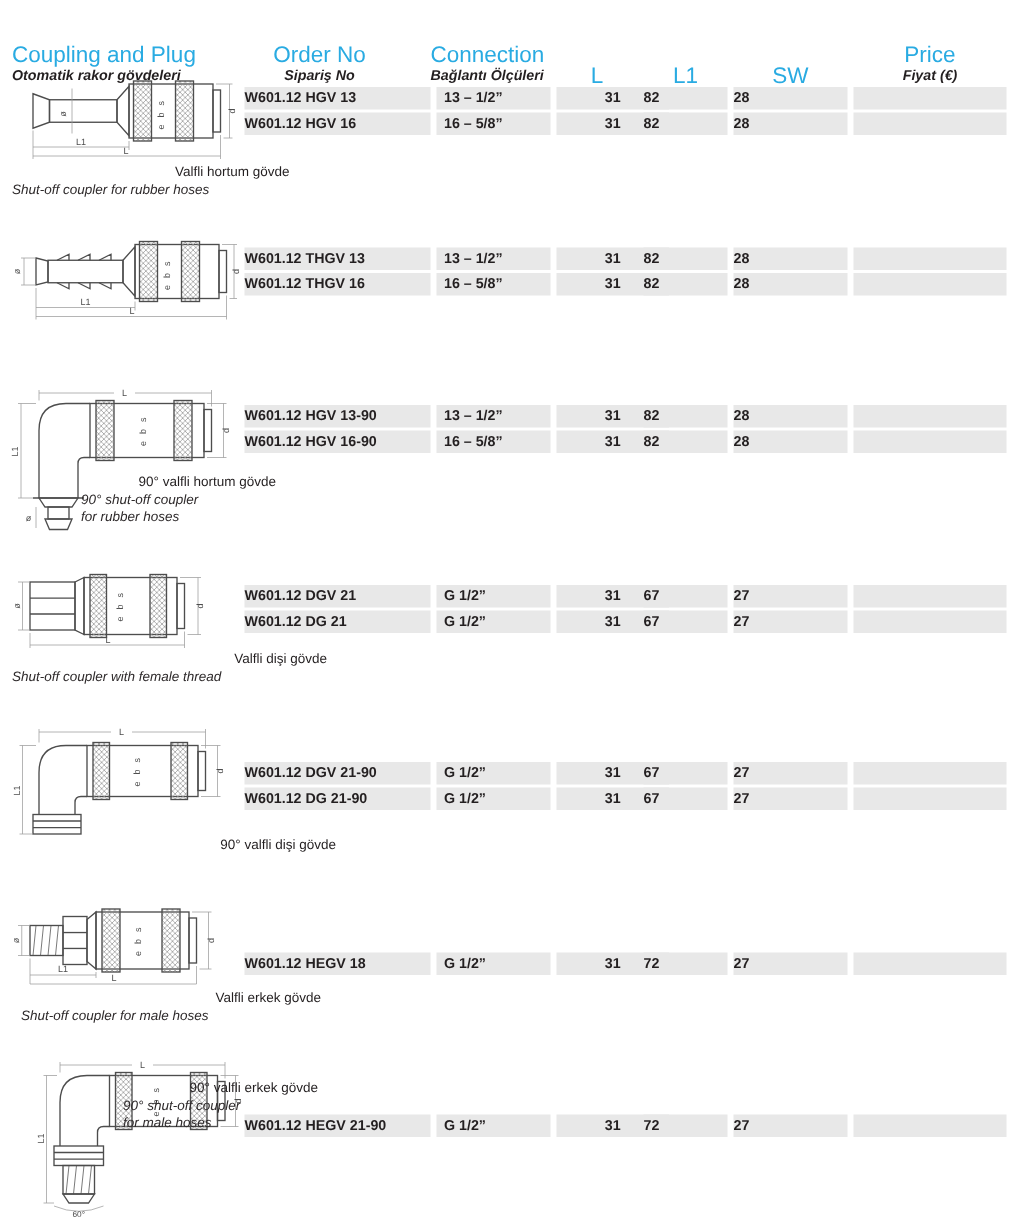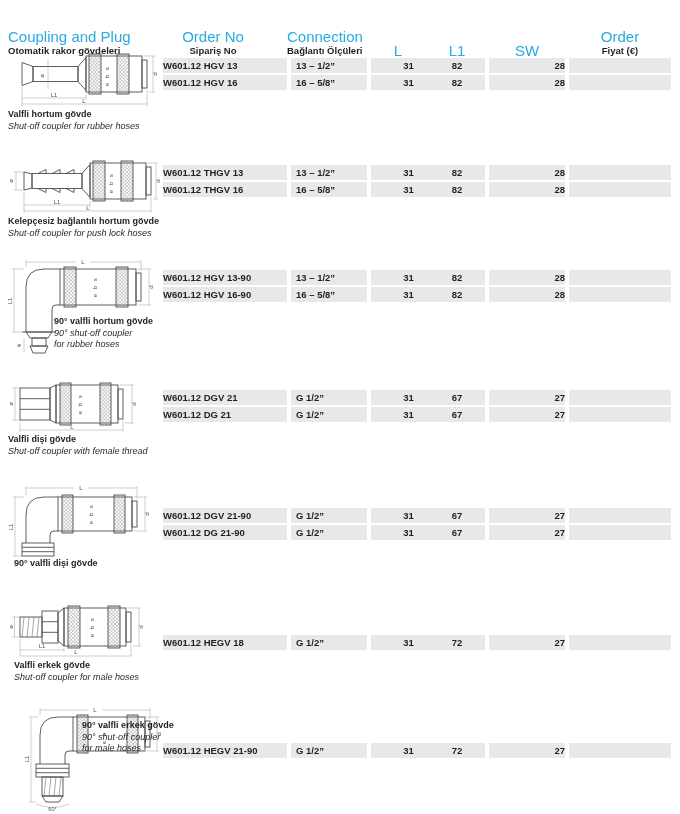--- a/index.html
+++ b/index.html
@@ -1,32 +1,32 @@
 <!DOCTYPE html>
 <html><head>
 <meta charset="utf-8">
 <style>
   html,body { margin:0; padding:0; background:#fff; }
   * { box-sizing:border-box; }
   .page { position:relative; width:680px; height:814px; background:#fff;
           font-family:"Liberation Sans", sans-serif; overflow:hidden; color:#231f20; }
   .abs { position:absolute; }
   .cyan { color:#29abe2; font-size:15px; line-height:14px;margin-top:24px; }
-  .bold2 { color:#231f20; font-weight:700; font-size:9.5px; line-height:14px; }
+  .bold2 { color:#231f20; font-weight:700; font-size:9.5px; line-height:14px;font-style:italic; }
   .t-row { position:absolute; left:0; height:15px; }
   .cell { position:absolute; top:0; height:15px; background:#e8e8e8;
           font-size:9.5px; font-weight:700; color:#231f20; line-height:15px; }
   .c-order { left:163px; width:124px; text-align:left; }
   .c-conn  { left:291px; width:76px; padding-left:5px; }
   .c-l     { left:371px; width:75px; text-align:center; }
-  .c-l1    { left:429px; width:56px; text-align:center; }
-  .c-sw    { left:489px; width:76px; text-align:right;padding-left:13px; }
+  .c-l1    { left:429px; width:56px; text-align:left; }
+  .c-sw    { left:489px; width:76px; text-align:left; }
   .c-price { left:569px; width:102px; }
   .caption { position:absolute; font-size:9px; line-height:11.5px; color:#231f20; }
-  .caption .tr { font-weight:700; }
+  .caption .tr { font-weight:400;text-align:right; }
   .caption .en { font-style:italic; white-space:pre-line; color:#2e2a2b; }
   svg { position:absolute; overflow:visible; }
   svg text { font-family:"Liberation Sans", sans-serif; }
 </style>
 </head>
 <body>
 
 <div class="page">
 
   <div class="abs" style="left:8px;top:6px">
@@ -39,21 +39,21 @@
     <div class="bold2">Bağlantı Ölçüleri</div>
   </div>
   <div class="abs" style="left:163px;top:6px;width:100px;text-align:center">
     <div class="cyan">Order No</div>
     <div class="bold2">Sipariş No</div>
   </div>
   <div class="abs cyan" style="left:371px;top:20px;width:54px;text-align:center">L</div>
   <div class="abs cyan" style="left:429px;top:20px;width:56px;text-align:center">L1</div>
   <div class="abs cyan" style="left:489px;top:20px;width:76px;text-align:center">SW</div>
   <div class="abs" style="left:569px;top:6px;width:102px;text-align:center">
-    <div class="cyan">Order</div>
+    <div class="cyan">Price</div>
     <div class="bold2">Fiyat (€)</div>
   </div>
 
   <div class="t-row" style="top:58px">
     <div class="cell c-order">W601.12 HGV 13</div>
     <div class="cell c-conn">13 – 1/2”</div>
     <div class="cell c-l">31</div>
     <div class="cell c-l1">82</div>
     <div class="cell c-sw">28</div>
     <div class="cell c-price"></div>
@@ -418,24 +418,20 @@
       <text x="1" y="57" transform="rotate(-90 1 57)">L1</text>
       <text x="132.5" y="32" transform="rotate(-90 132.5 32)">d</text>
       <text x="24.5" y="109" font-size="5.5">60°</text>
     </g>
   </svg>
 
   <div class="caption" style="left:8px;top:109px;width:185px">
     <div class="tr">Valfli hortum gövde</div>
     <div class="en">Shut-off coupler for rubber hoses</div>
   </div>
-  <div class="caption" style="left:8px;top:216px;width:210px">
-    <div class="tr">Kelepçesiz bağlantılı hortum gövde</div>
-    <div class="en">Shut-off coupler for push lock hoses</div>
-  </div>
   <div class="caption" style="left:54px;top:316px;width:130px">
     <div class="tr">90° valfli hortum gövde</div>
     <div class="en">90° shut-off coupler
 for rubber hoses</div>
   </div>
   <div class="caption" style="left:8px;top:434px;width:210px">
     <div class="tr">Valfli dişi gövde</div>
     <div class="en">Shut-off coupler with female thread</div>
   </div>
   <div class="caption" style="left:14px;top:558px;width:210px">

